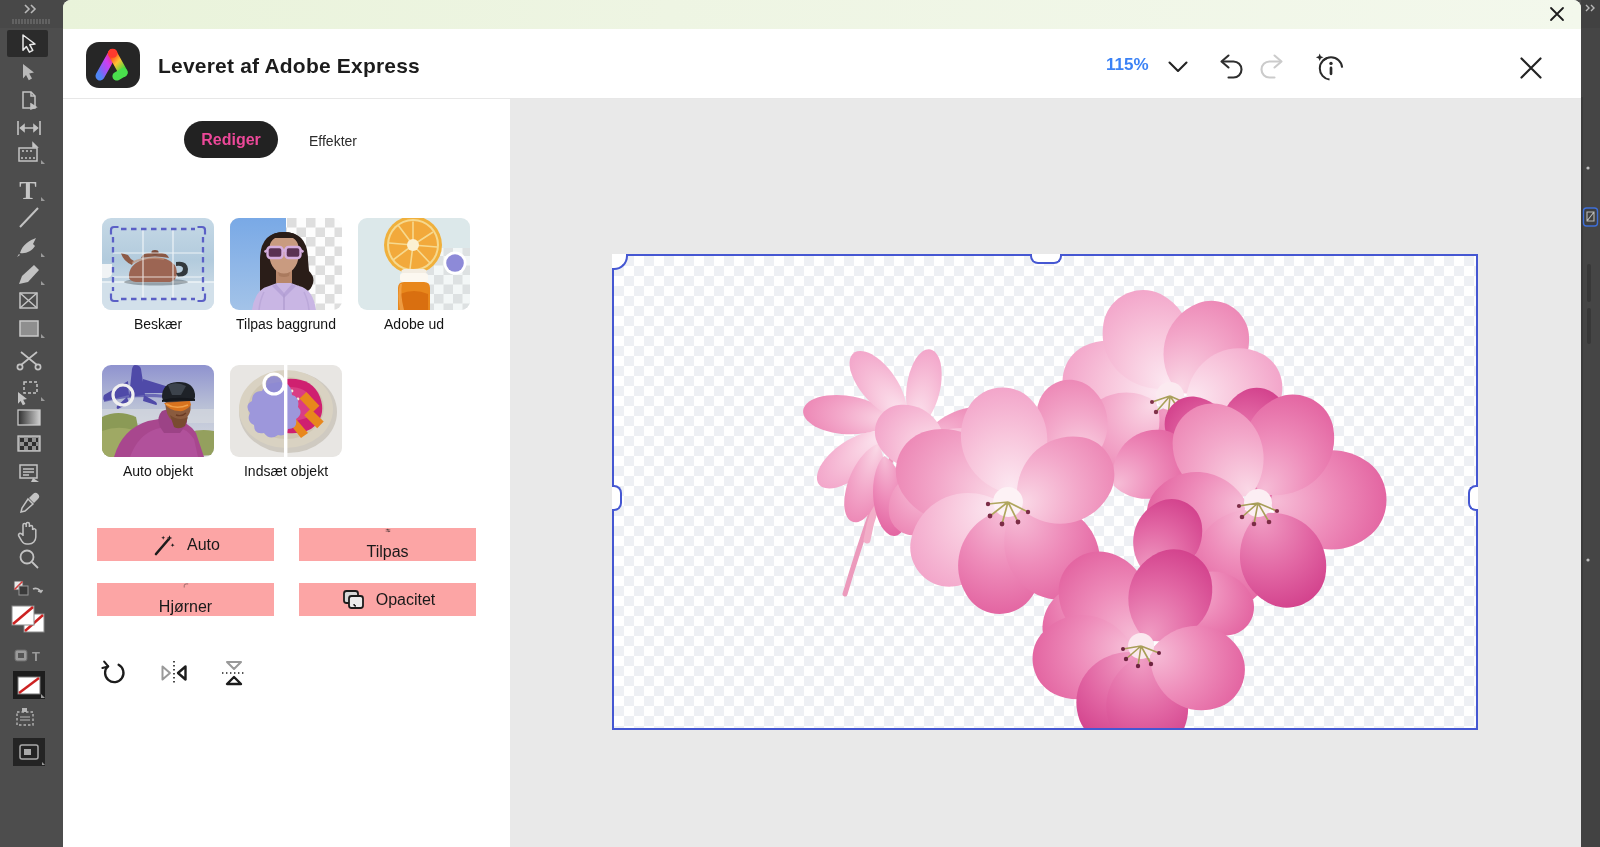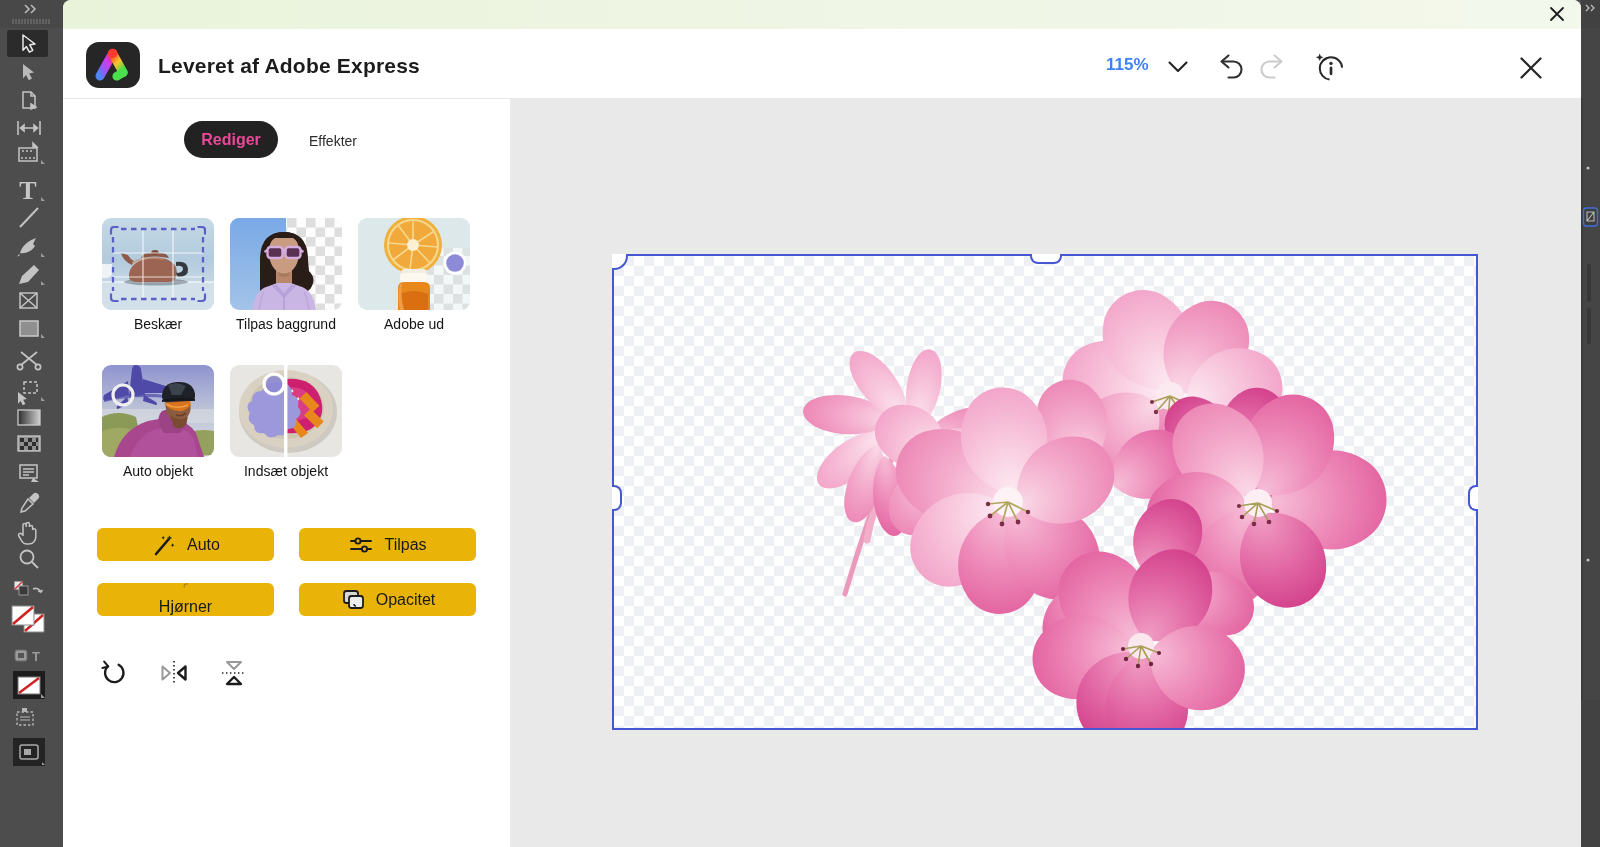--- a/index.html
+++ b/index.html
@@ -16,21 +16,21 @@
   .zoomtxt { position:absolute; left:1043px; top:26px; font-size:17px; font-weight:bold; color:#3b82f6; }
   .anvend { position:absolute; left:1307px; top:10px; width:117px; height:50px; border-radius:25px; background:#3e5be0;
     color:#fff; font-size:19px; font-weight:bold; text-align:center; line-height:50px; }
   .panel { position:absolute; left:0; top:99px; width:447px; height:748px; background:#fff; }
   .canvas { position:absolute; left:447px; top:99px; width:1134px; height:748px; background:#e9e9e9; }
   .pill { position:absolute; left:121px; top:22px; width:94px; height:37px; background:#222; border-radius:19px;
     color:#ec4899; font-size:16px; font-weight:bold; text-align:center; line-height:37px; }
   .effekter { position:absolute; left:246px; top:34px; font-size:14px; color:#2c2c2c; }
   .card { position:absolute; width:112px; height:92px; border-radius:9px; overflow:hidden; }
   .clabel { position:absolute; font-size:14px; color:#141414; text-align:center; width:130px; }
-  .btn { position:absolute; width:177px; height:33px; background:#eab308; border-radius:6px; color:#191919;
+  .btn { position:absolute; width:177px; height:33px; background:#fca5a5; border-radius:0; color:#191919;
     font-size:16px; display:flex; align-items:center; justify-content:center; gap:10px; }
   .sel { position:absolute; left:102px; top:155px; width:866px; height:476px; border:2px solid #4557d2;
     background:
       linear-gradient(45deg,#eef0f4 25%,transparent 25%,transparent 75%,#eef0f4 75%),
       linear-gradient(45deg,#eef0f4 25%,transparent 25%,transparent 75%,#eef0f4 75%),#fff;
     background-size:20px 20px; background-position:0 0,10px 10px; }
 </style>
 </head>
 <body>
   <div class="ltoolbar">
@@ -385,21 +385,21 @@
         <svg width="26" height="26" viewBox="0 0 26 26">
           <g stroke="#1c1c1c" stroke-width="1.8" fill="none" stroke-linecap="round">
           <path d="M5 22 L17 8" stroke-width="2.6"></path>
           <path d="M18.5 3.2 l0.8 2 2 0.8 -2 0.8 -0.8 2 -0.8-2 -2-0.8 2-0.8 z" fill="#1c1c1c" stroke="none"></path>
           <path d="M12.2 3.8 l0.55 1.4 1.4 0.55 -1.4 0.55 -0.55 1.4 -0.55-1.4 -1.4-0.55 1.4-0.55 z" fill="#1c1c1c" stroke="none"></path>
           <path d="M21.6 11.2 l0.55 1.4 1.4 0.55 -1.4 0.55 -0.55 1.4 -0.55-1.4 -1.4-0.55 1.4-0.55 z" fill="#1c1c1c" stroke="none"></path>
         </g>
         </svg>
         <span>Auto</span>
       </div>
-      <div class="btn" style="left:236px; top:429px;">
+      <div class="btn" style="left:236px; top:429px;flex-direction:column;">
         <svg width="26" height="26" viewBox="0 0 26 26">
           <g stroke="#1c1c1c" stroke-width="1.9" fill="none" stroke-linecap="round">
           <path d="M3 9 h4.5 M12.5 9 h10.5"></path>
             <circle cx="10" cy="9" r="2.6"></circle>
           <path d="M3 17 h10.5 M19.5 17 h3.5"></path>
             <circle cx="16.5" cy="17" r="2.6"></circle>
         </g>
         </svg>
         <span>Tilpas</span>
       </div>

